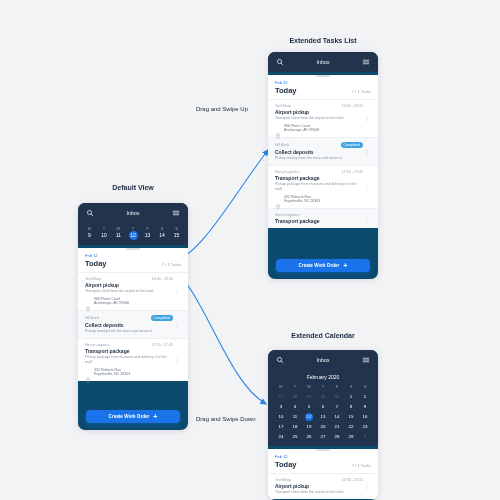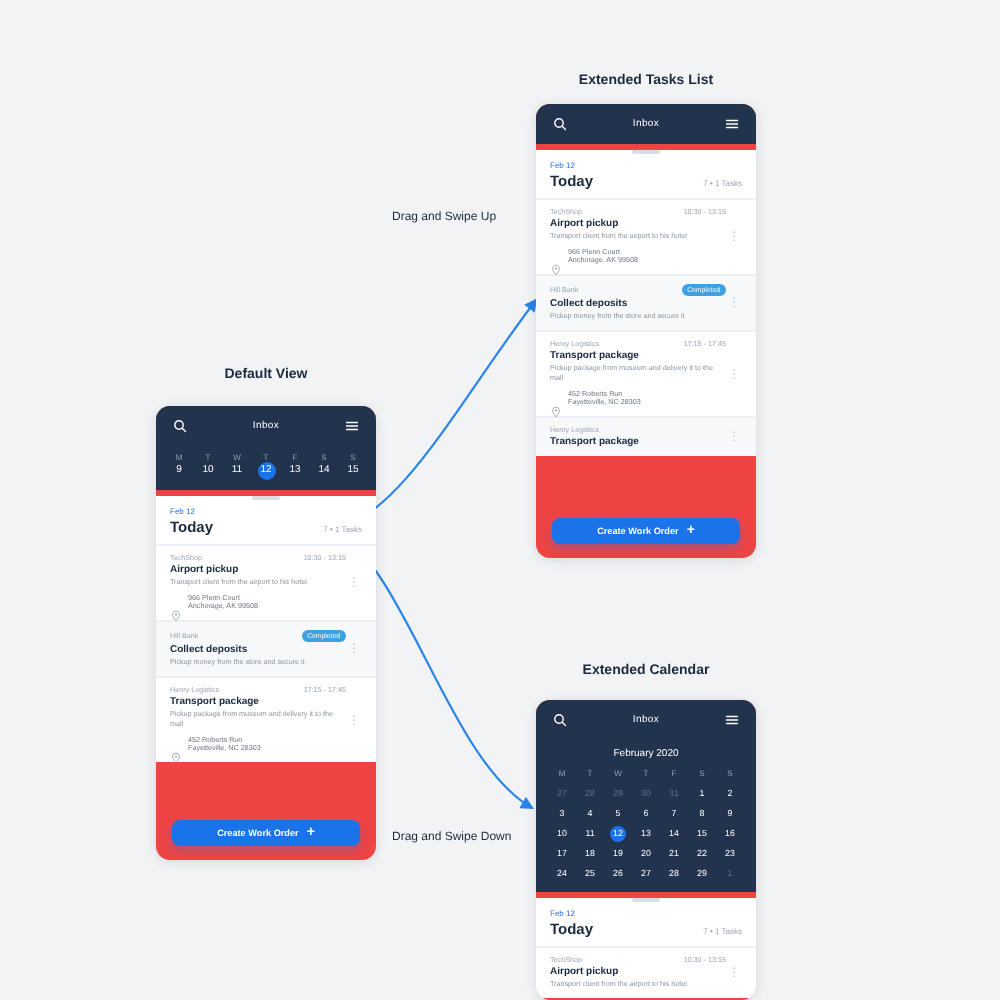--- a/index.html
+++ b/index.html
@@ -8,21 +8,21 @@
     background:#f2f3f5;
     font-family:"Liberation Sans", sans-serif;
     position:relative;
     overflow:hidden;
   }
   .stage{position:absolute;left:0;top:0;width:500px;height:500px;}
 
   
   .phone{
     position:absolute;
-    background:#ef4444;
+    background:#0c4a6e;
     border-radius:7px;
     overflow:hidden;
     box-shadow:0 1px 6px rgba(20,40,70,.13);
   }
   .phone .topbar{
     background:#22334d;
     height:20px;
     display:flex;align-items:center;
     padding:0 8px;
     box-sizing:border-box;

